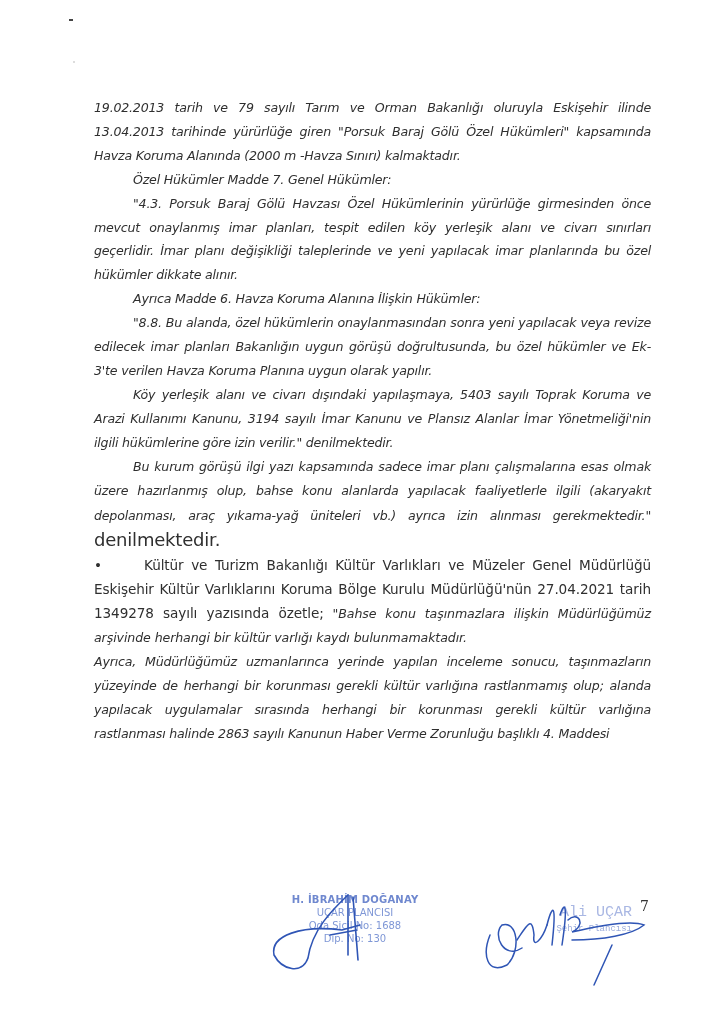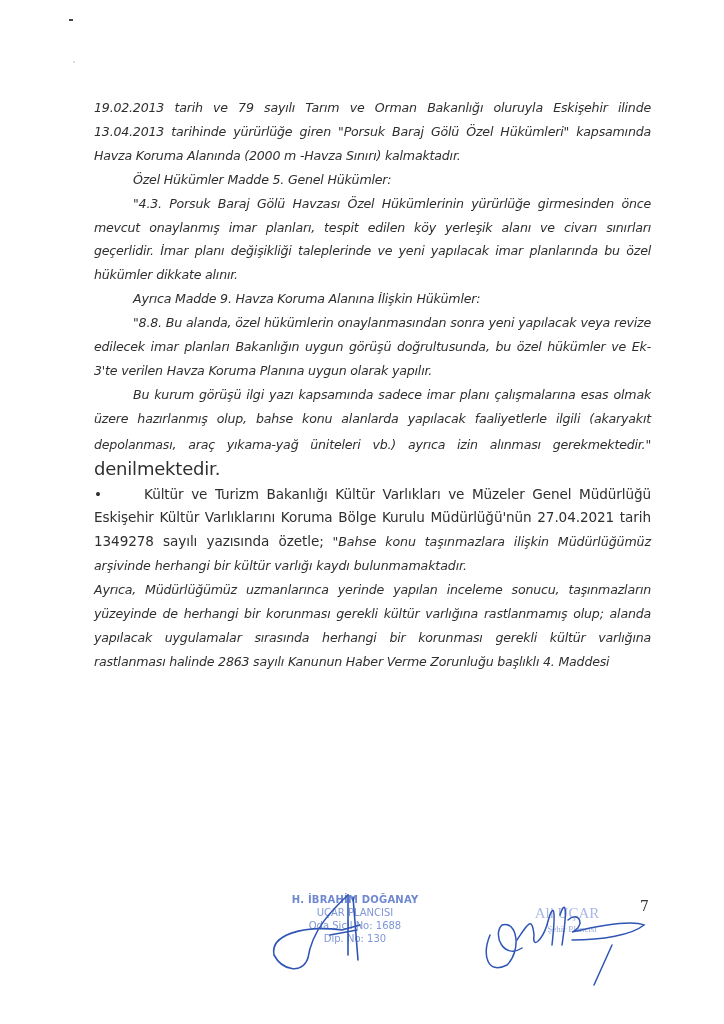--- a/index.html
+++ b/index.html
@@ -21,43 +21,44 @@
   .upright { font-style: normal; font-size: 18px; }
   .bullet-par { text-indent: 0; position: relative; }
   .bullet-par .bullet { display: inline-block; width: 50px; font-style: normal; }
   .normal { font-style: normal; font-size: 13.6px; letter-spacing: -0.1px; }
   .stamp1 {
     position: absolute; left: 268px; top: 893px; width: 150px; text-align: center;
     font-family: "DejaVu Sans", sans-serif; color: #7f97d6; font-size: 10px; line-height: 13px;
   }
   .stamp1 .name { font-weight: bold; letter-spacing: 0.2px; color: #6f88cf; }
   .stamp2 {
-    position: absolute; left: 490px; top: 905px; width: 130px; text-align: center;
-    font-family: Liberation Serif, serif; color: #a9b7e3; font-size: 15px; line-height: 16px;
+    position: absolute; left: 490px; top: 905px; width: 130px; text-align: right;
+    font-family: Liberation Mono, monospace; color: #a9b7e3; font-size: 15px; line-height: 16px;
   }
   .stamp2 .title { font-size: 9px; color: #9aabdb; margin-left: 10px; }
   .pagenum {
     position: absolute; left: 628px; top: 898px;
     font-family: "DejaVu Serif", serif; font-size: 14px; color: #333;
   }
   svg.sig { position: absolute; left: 0; top: 0; pointer-events: none; }
 </style>
 </head>
 <body>
 
 <div class="page">
   <div class="mark-dot"></div>
   <div class="mark-dot2"></div>
 
   <div class="content">
     <p class="it">19.02.2013 tarih ve 79 sayılı Tarım ve Orman Bakanlığı oluruyla Eskişehir ilinde 13.04.2013 tarihinde yürürlüğe giren "Porsuk Baraj Gölü Özel Hükümleri" kapsamında Havza Koruma Alanında (2000 m -Havza Sınırı) kalmaktadır.</p>
-    <p class="it indent">Özel Hükümler Madde 5. Genel Hükümler:</p>
+    <p class="it indent">Özel Hükümler Madde 7. Genel Hükümler:</p>
     <p class="it indent">"4.3. Porsuk Baraj Gölü Havzası Özel Hükümlerinin yürürlüğe girmesinden önce mevcut onaylanmış imar planları, tespit edilen köy yerleşik alanı ve civarı sınırları geçerlidir. İmar planı değişikliği taleplerinde ve yeni yapılacak imar planlarında bu özel hükümler dikkate alınır.</p>
-    <p class="it indent">Ayrıca Madde 9. Havza Koruma Alanına İlişkin Hükümler:</p>
+    <p class="it indent">Ayrıca Madde 6. Havza Koruma Alanına İlişkin Hükümler:</p>
     <p class="it indent">"8.8. Bu alanda, özel hükümlerin onaylanmasından sonra yeni yapılacak veya revize edilecek imar planları Bakanlığın uygun görüşü doğrultusunda, bu özel hükümler ve Ek-3'te verilen Havza Koruma Planına uygun olarak yapılır.</p>
+    <p class="it indent">Köy yerleşik alanı ve civarı dışındaki yapılaşmaya, 5403 sayılı Toprak Koruma ve Arazi Kullanımı Kanunu, 3194 sayılı İmar Kanunu ve Plansız Alanlar İmar Yönetmeliği'nin ilgili hükümlerine göre izin verilir." denilmektedir.</p>
     <p class="it indent"><span>Bu kurum görüşü ilgi yazı kapsamında sadece imar planı çalışmalarına esas olmak üzere hazırlanmış olup, bahse konu alanlarda yapılacak faaliyetlerle ilgili (akaryakıt depolanması, araç yıkama-yağ üniteleri vb.) ayrıca izin alınması gerekmektedir."</span><span class="upright"> denilmektedir.</span></p>
     <p class="bullet-par normal"><span class="bullet">•</span><span>Kültür ve Turizm Bakanlığı Kültür Varlıkları ve Müzeler Genel Müdürlüğü Eskişehir Kültür Varlıklarını Koruma Bölge Kurulu Müdürlüğü'nün 27.04.2021 tarih 1349278 sayılı yazısında özetle;</span><span class="it" style="font-size:12.6px"> "Bahse konu taşınmazlara ilişkin Müdürlüğümüz arşivinde herhangi bir kültür varlığı kaydı bulunmamaktadır.</span></p>
     <p class="it">Ayrıca, Müdürlüğümüz uzmanlarınca yerinde yapılan inceleme sonucu, taşınmazların yüzeyinde de herhangi bir korunması gerekli kültür varlığına rastlanmamış olup; alanda yapılacak uygulamalar sırasında herhangi bir korunması gerekli kültür varlığına rastlanması halinde 2863 sayılı Kanunun Haber Verme Zorunluğu başlıklı 4. Maddesi</p>
   </div>
 
   <div class="stamp1">
     <div class="name">H. İBRAHİM DOĞANAY</div>
     <div>UÇAR PLANCISI</div>
     <div>Oda Sicil No: 1688</div>
     <div>Dip. No: 130</div>

